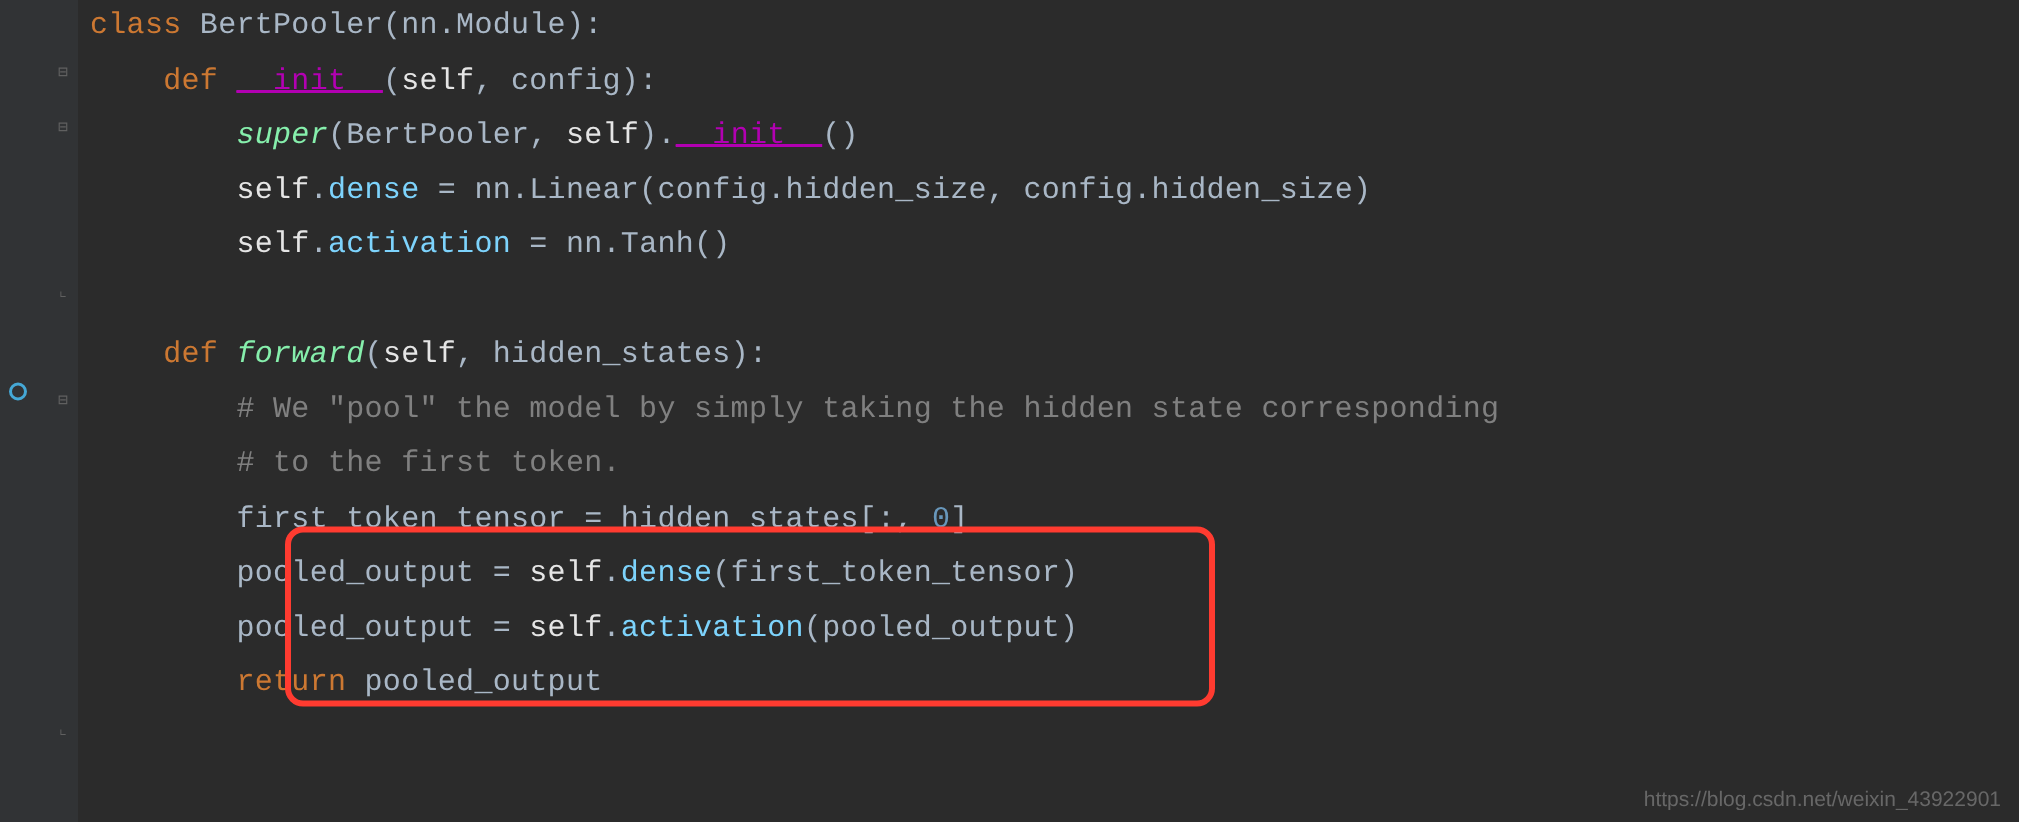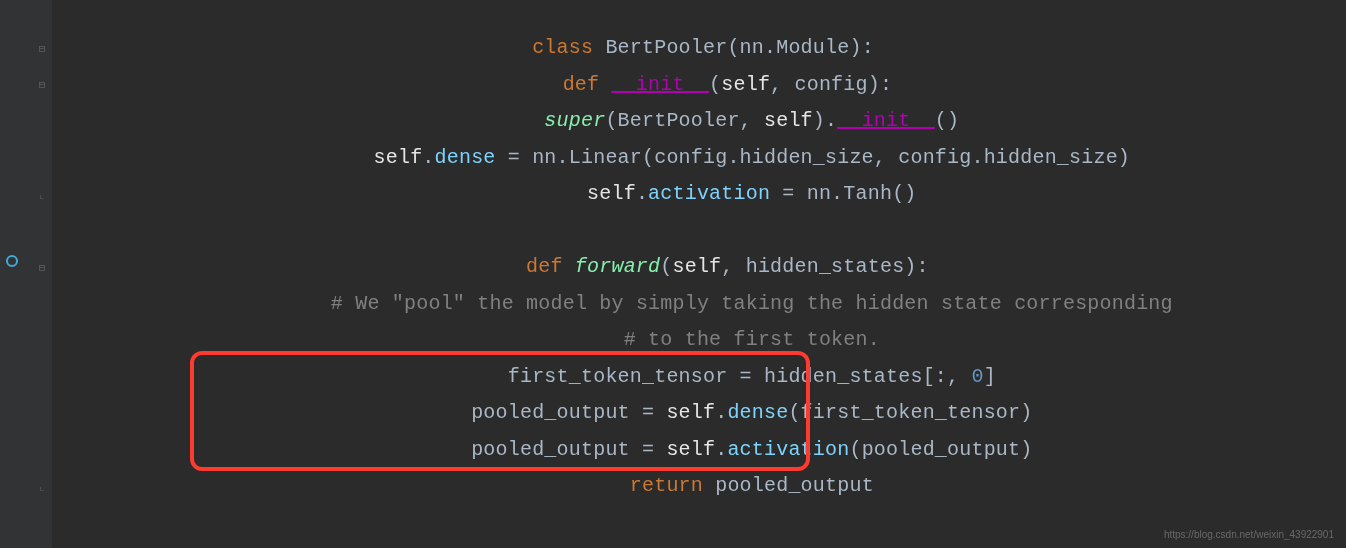--- a/index.html
+++ b/index.html
@@ -44,23 +44,21 @@
     left: 3px;
     top: 252px;
     width: 18px;
     height: 18px;
     display:flex;
     align-items:center;
     justify-content:center;
   }
   .code-area {
     flex: 1;
-    padding-top: 30px;
     position: relative;
-    text-align: center;
   }
   .line {
     height: 36.5px;
     line-height: 36.5px;
     white-space: pre;
     padding-left: 8px;
     letter-spacing: 0.2px;
   }
   .highlight-box {
     position: absolute;
@@ -71,21 +69,21 @@
     width: 620px;
     height: 120px;
     pointer-events: none;
   }
   .watermark {
     position: absolute;
     right: 12px;
     bottom: 8px;
     color: #888;
     font-family: Arial, sans-serif;
-    font-size: 10px;
+    font-size: 14px;
     opacity: 0.65;
   }
   
   .kw   { color: #cc7832; }     
   .fn   { color: #86efac; font-style: italic; }     
   .dund { color: #b200b2; text-decoration: underline; }     
   .self { color: #e5e5e5; }     
   .attr { color: #7dd3fc; }     
   .num  { color: #6897bb; }     
   .cmt  { color: #808080; }     

